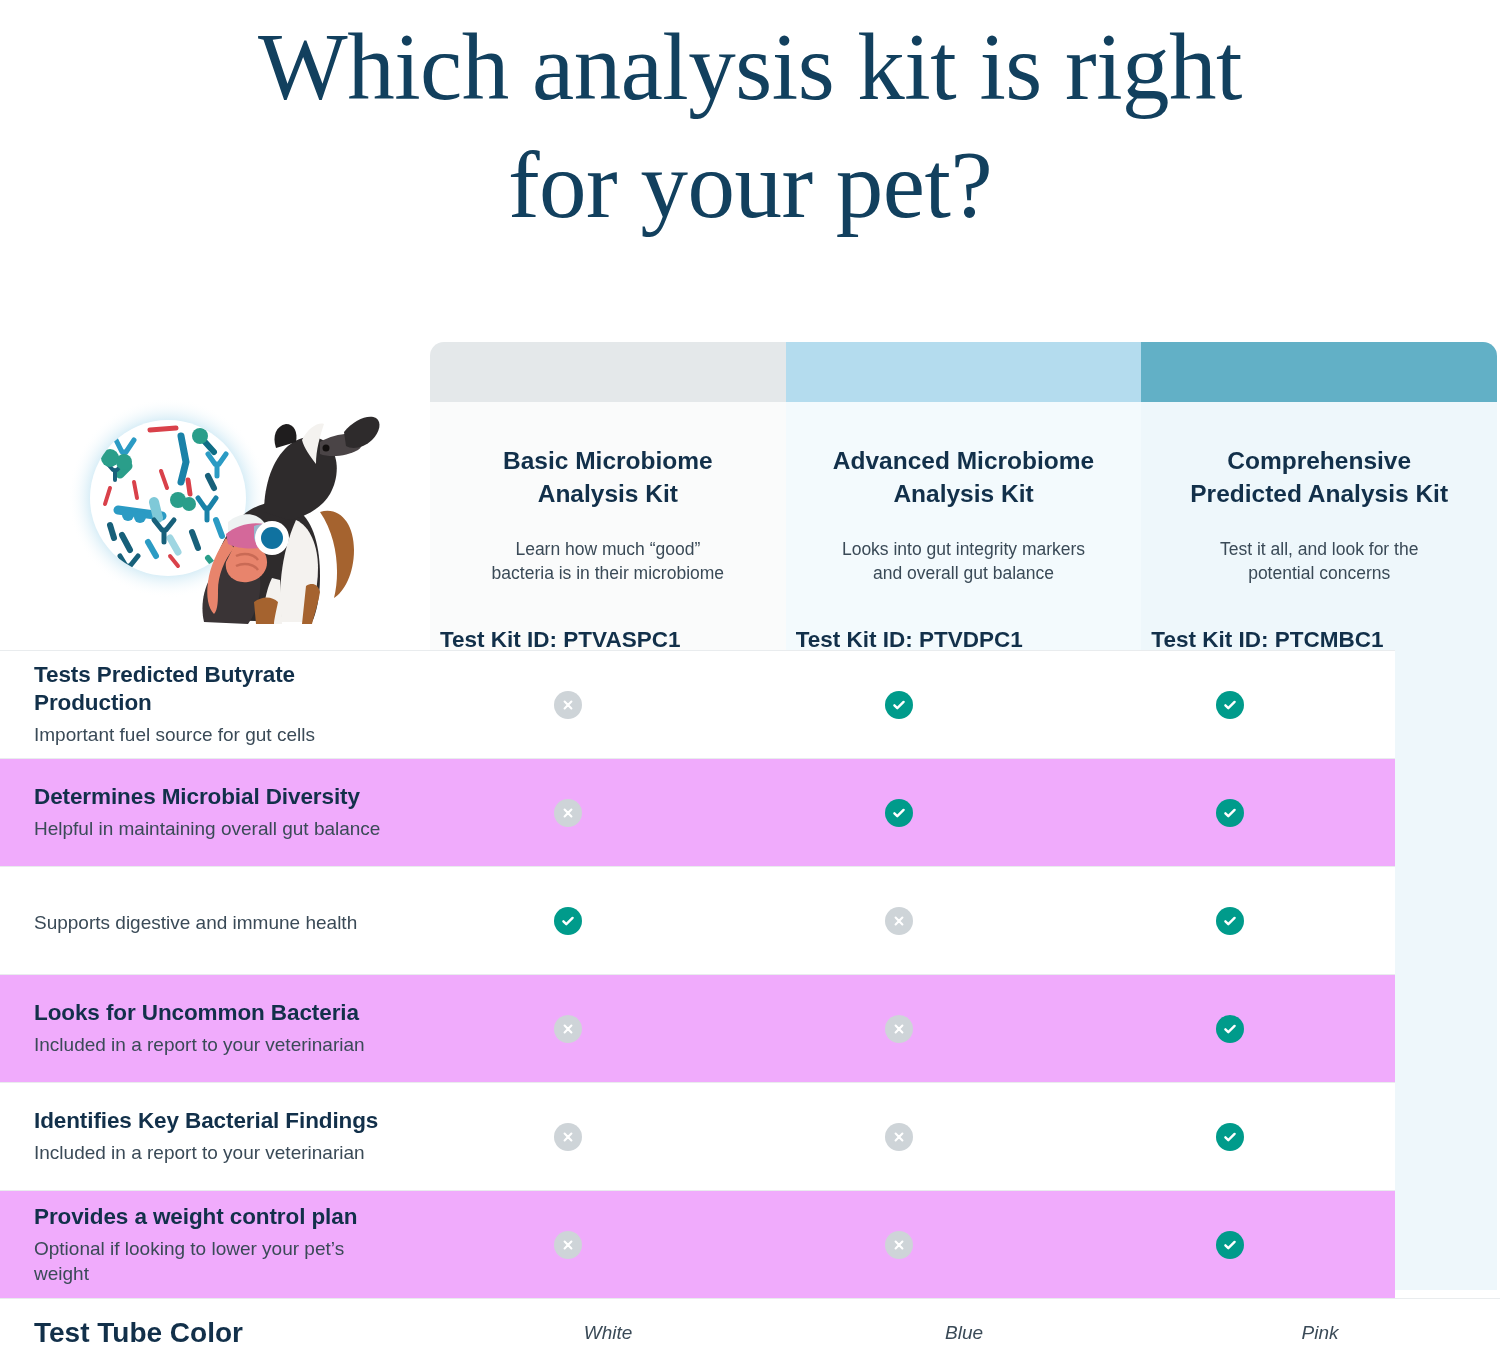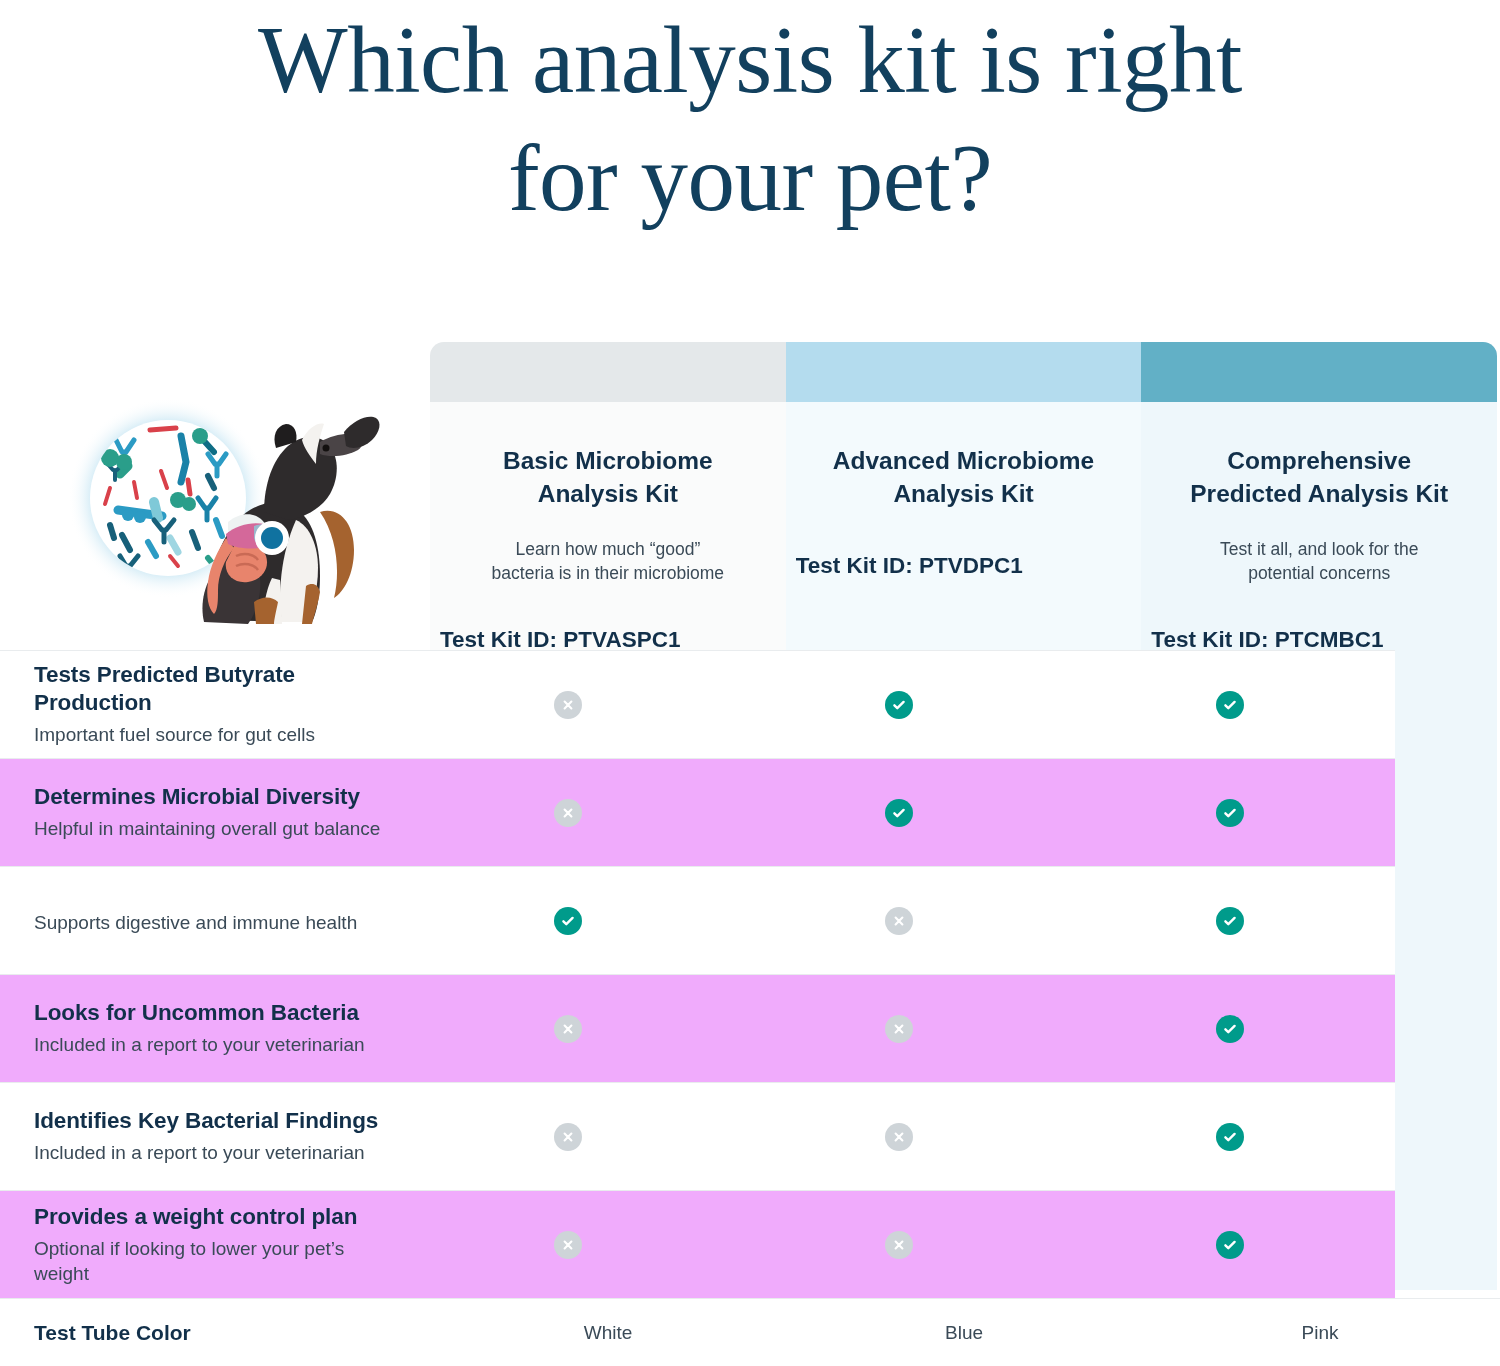--- a/index.html
+++ b/index.html
@@ -19,21 +19,21 @@
   
   .page-heading {
     font-family: "Liberation Serif", serif;
     color: #12405e;
     font-size: 95px;
     line-height: 1.24;
     text-align: center;
     font-weight: 400;
     letter-spacing: -0.5px;
     padding: 0 36px;
-    margin: 0;
+    margin: 7px;
     padding-top: 2px;
   }
   .page-heading .line { display: block; }
 
   
   .compare-wrap {
     position: absolute;
     left: 0;
     top: 342px;
     width: 1500px;
@@ -169,28 +169,29 @@
     background: #ffffff;
     box-sizing: border-box;
   }
   .tuberow .labelcell {
     width: 430px;
     padding-left: 34px;
     box-sizing: border-box;
   }
   .tuberow .tubelabel {
     color: #12304a;
-    font-size: 21px;
+    font-size: 28px;
     font-weight: bold;
   }
   .tuberow .markcell {
     width: 356px;
     display: flex;
     justify-content: center;
     align-items: center;
+    font-style: italic;
   }
   .tube-val {
     color: #3a4a57;
     font-size: 19px;
   }
 </style>
 </head>
 <body>
 
 <h1 class="page-heading">
@@ -324,20 +325,24 @@
       </div>
     </div>
 
     <div class="card-col">
       <div class="topbar" style="background:#b4dcee;"></div>
       <div class="colbody" style="background:#f3fafd;">
         <div class="col-title">
           <span>Advanced Microbiome</span><br>
           <span>Analysis Kit</span>
         </div>
+        <div class="col-sub">
+          <span>Looks into gut integrity markers</span><br>
+          <span>and overall gut balance</span>
+        </div>
         <div class="col-kit">Test Kit ID: PTVDPC1</div>
       </div>
     </div>
 
     <div class="card-col">
       <div class="topbar" style="background:#62b0c6;"></div>
       <div class="colbody" style="background:#eef7fb;">
         <div class="col-title">
           <span>Comprehensive</span><br>
           <span>Predicted Analysis Kit</span>

